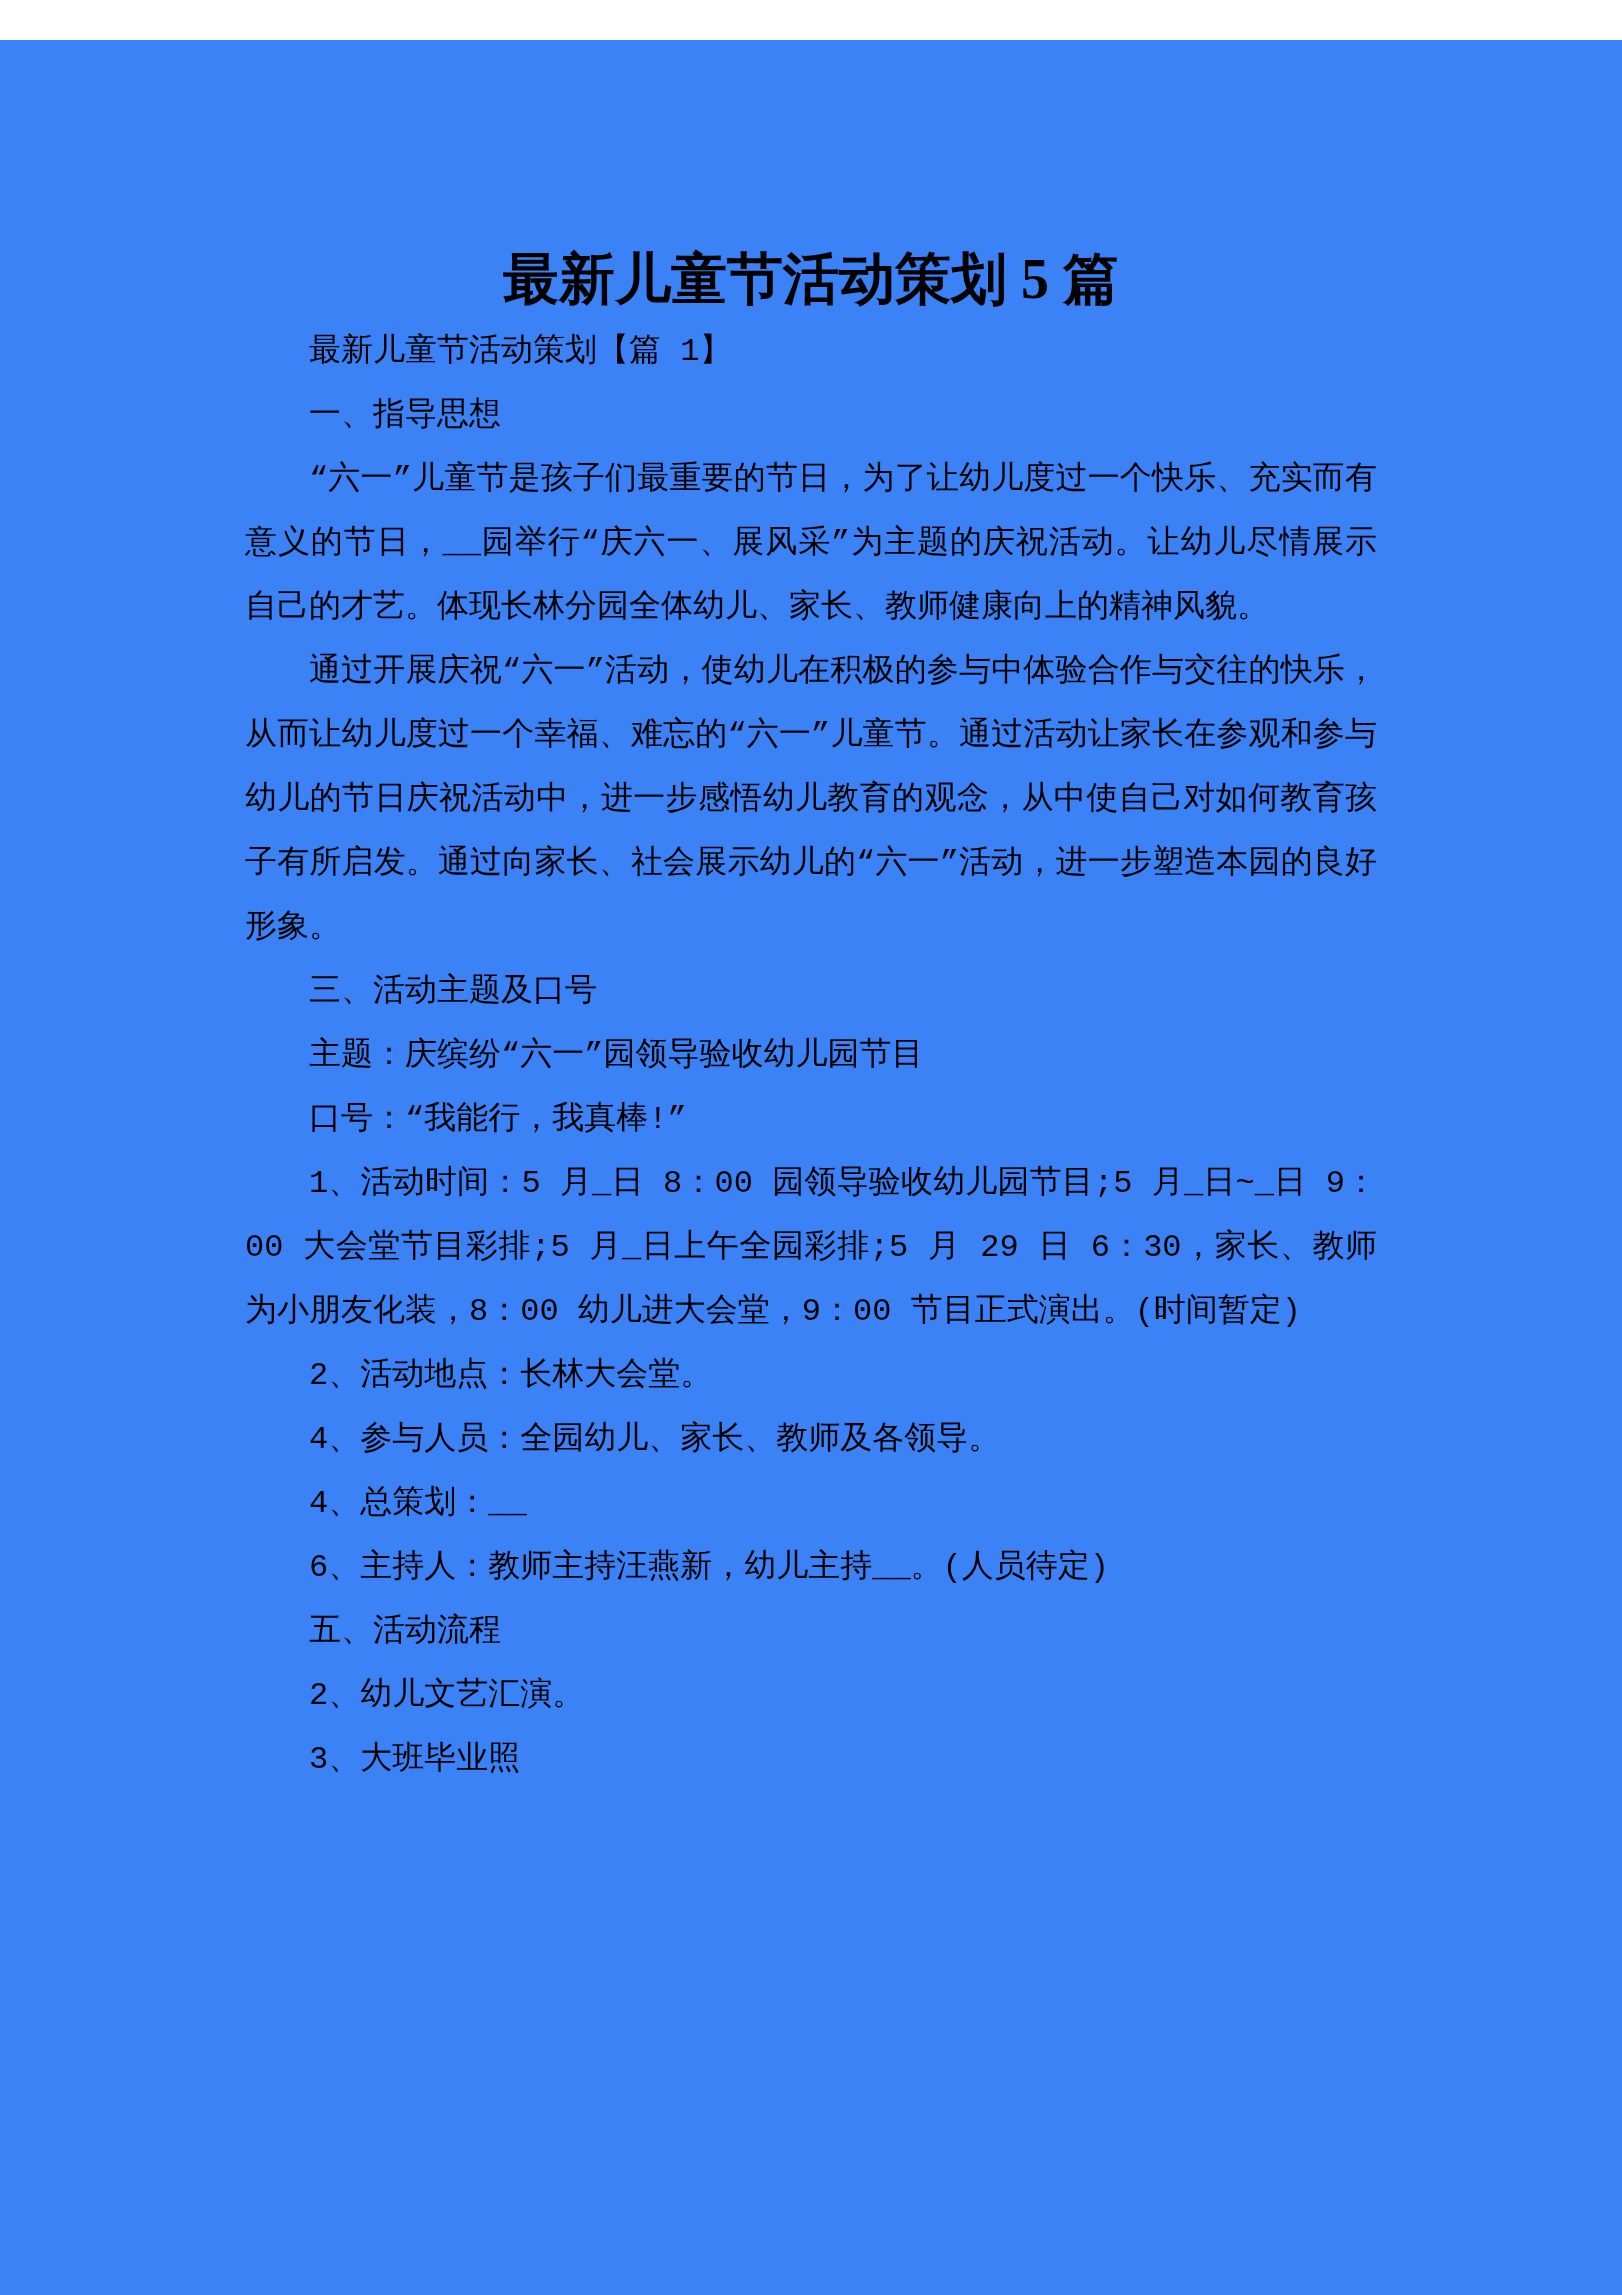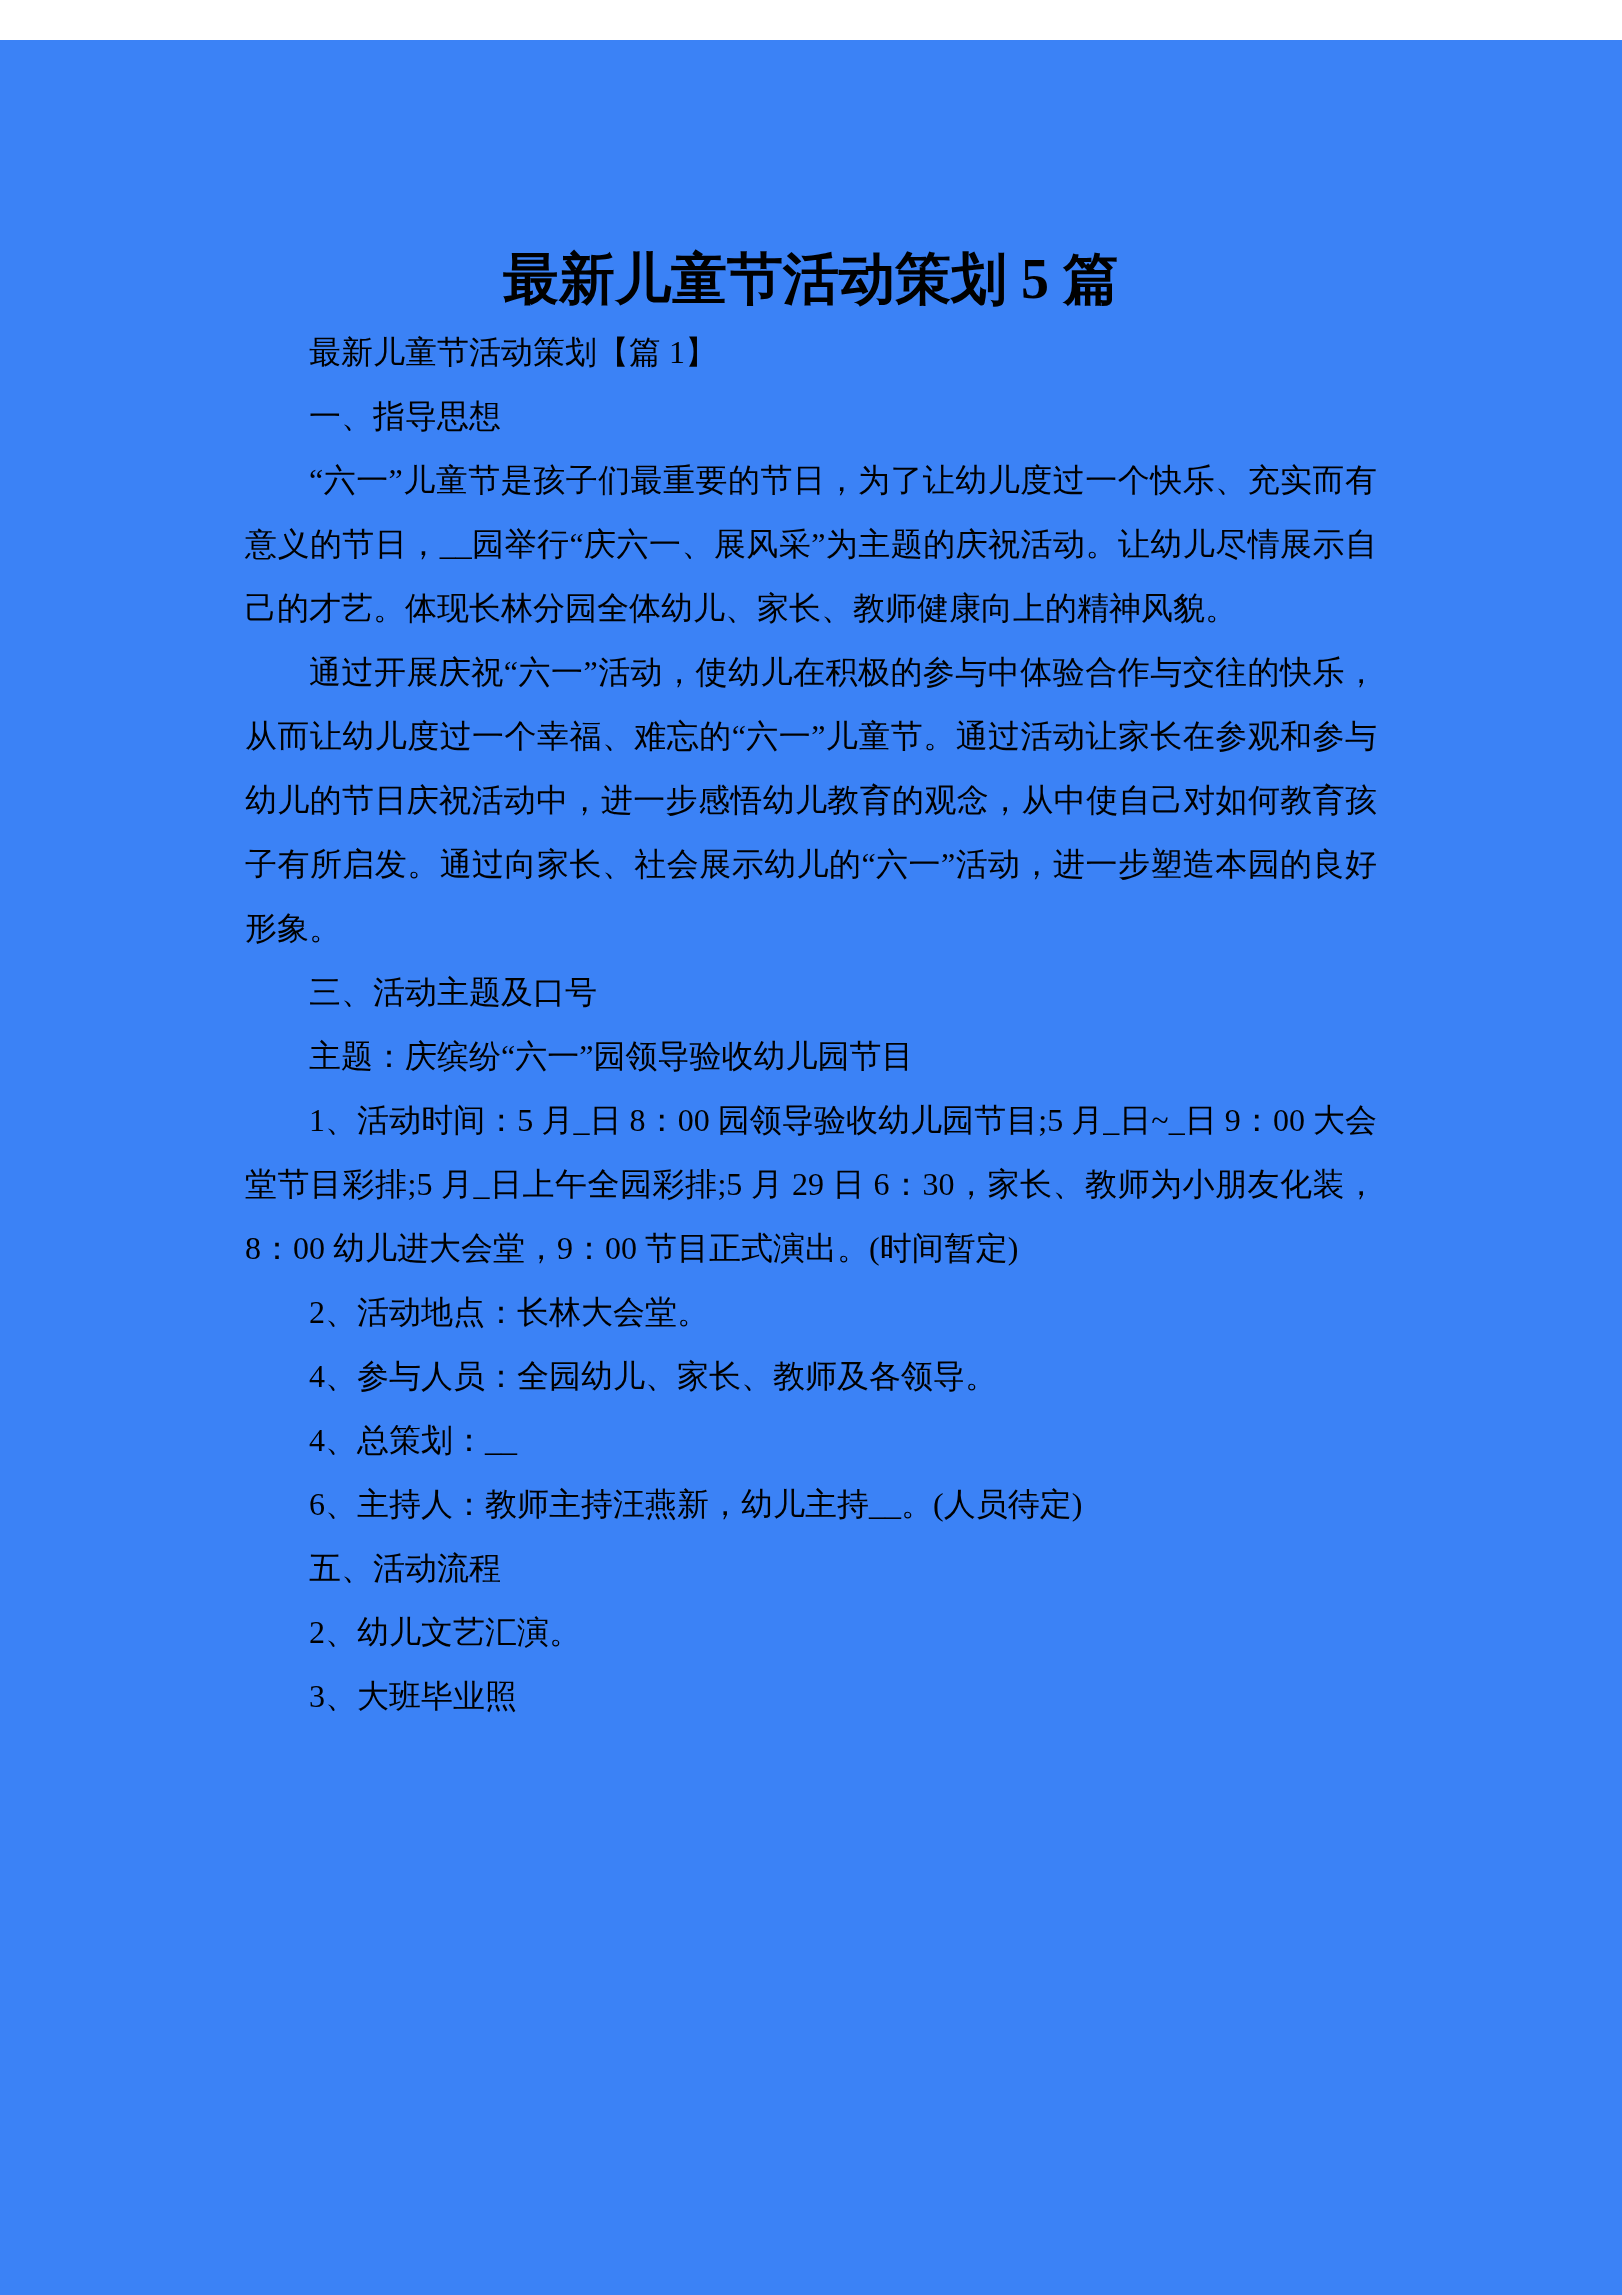--- a/index.html
+++ b/index.html
@@ -37,35 +37,37 @@
     width: 1132px;
     font-size: 32px;
     line-height: 64px;
     text-align: justify;
   }
   .doc-body p {
     margin: 0;
     padding: 0;
     text-indent: 2em;
     word-break: break-all;
+    font-family: Liberation Mono, monospace;
   }
 </style>
 </head>
 <body>
 
 <div class="page">
   <h1 class="doc-title">最新儿童节活动策划 5 篇</h1>
 
   <div class="doc-body">
     <p>最新儿童节活动策划【篇 1】</p>
     <p>一、指导思想</p>
     <p>“六一”儿童节是孩子们最重要的节日，为了让幼儿度过一个快乐、充实而有意义的节日，__园举行“庆六一、展风采”为主题的庆祝活动。让幼儿尽情展示自己的才艺。体现长林分园全体幼儿、家长、教师健康向上的精神风貌。</p>
     <p>通过开展庆祝“六一”活动，使幼儿在积极的参与中体验合作与交往的快乐，从而让幼儿度过一个幸福、难忘的“六一”儿童节。通过活动让家长在参观和参与幼儿的节日庆祝活动中，进一步感悟幼儿教育的观念，从中使自己对如何教育孩子有所启发。通过向家长、社会展示幼儿的“六一”活动，进一步塑造本园的良好形象。</p>
     <p>三、活动主题及口号</p>
     <p>主题：庆缤纷“六一”园领导验收幼儿园节目</p>
+    <p>口号：“我能行，我真棒!”</p>
     <p>1、活动时间：5 月_日 8：00 园领导验收幼儿园节目;5 月_日~_日 9：00 大会堂节目彩排;5 月_日上午全园彩排;5 月 29 日 6：30，家长、教师为小朋友化装，8：00 幼儿进大会堂，9：00 节目正式演出。(时间暂定)</p>
     <p>2、活动地点：长林大会堂。</p>
     <p>4、参与人员：全园幼儿、家长、教师及各领导。</p>
     <p>4、总策划：__</p>
     <p>6、主持人：教师主持汪燕新，幼儿主持__。(人员待定)</p>
     <p>五、活动流程</p>
     <p>2、幼儿文艺汇演。</p>
     <p>3、大班毕业照</p>
   </div>
 </div>

